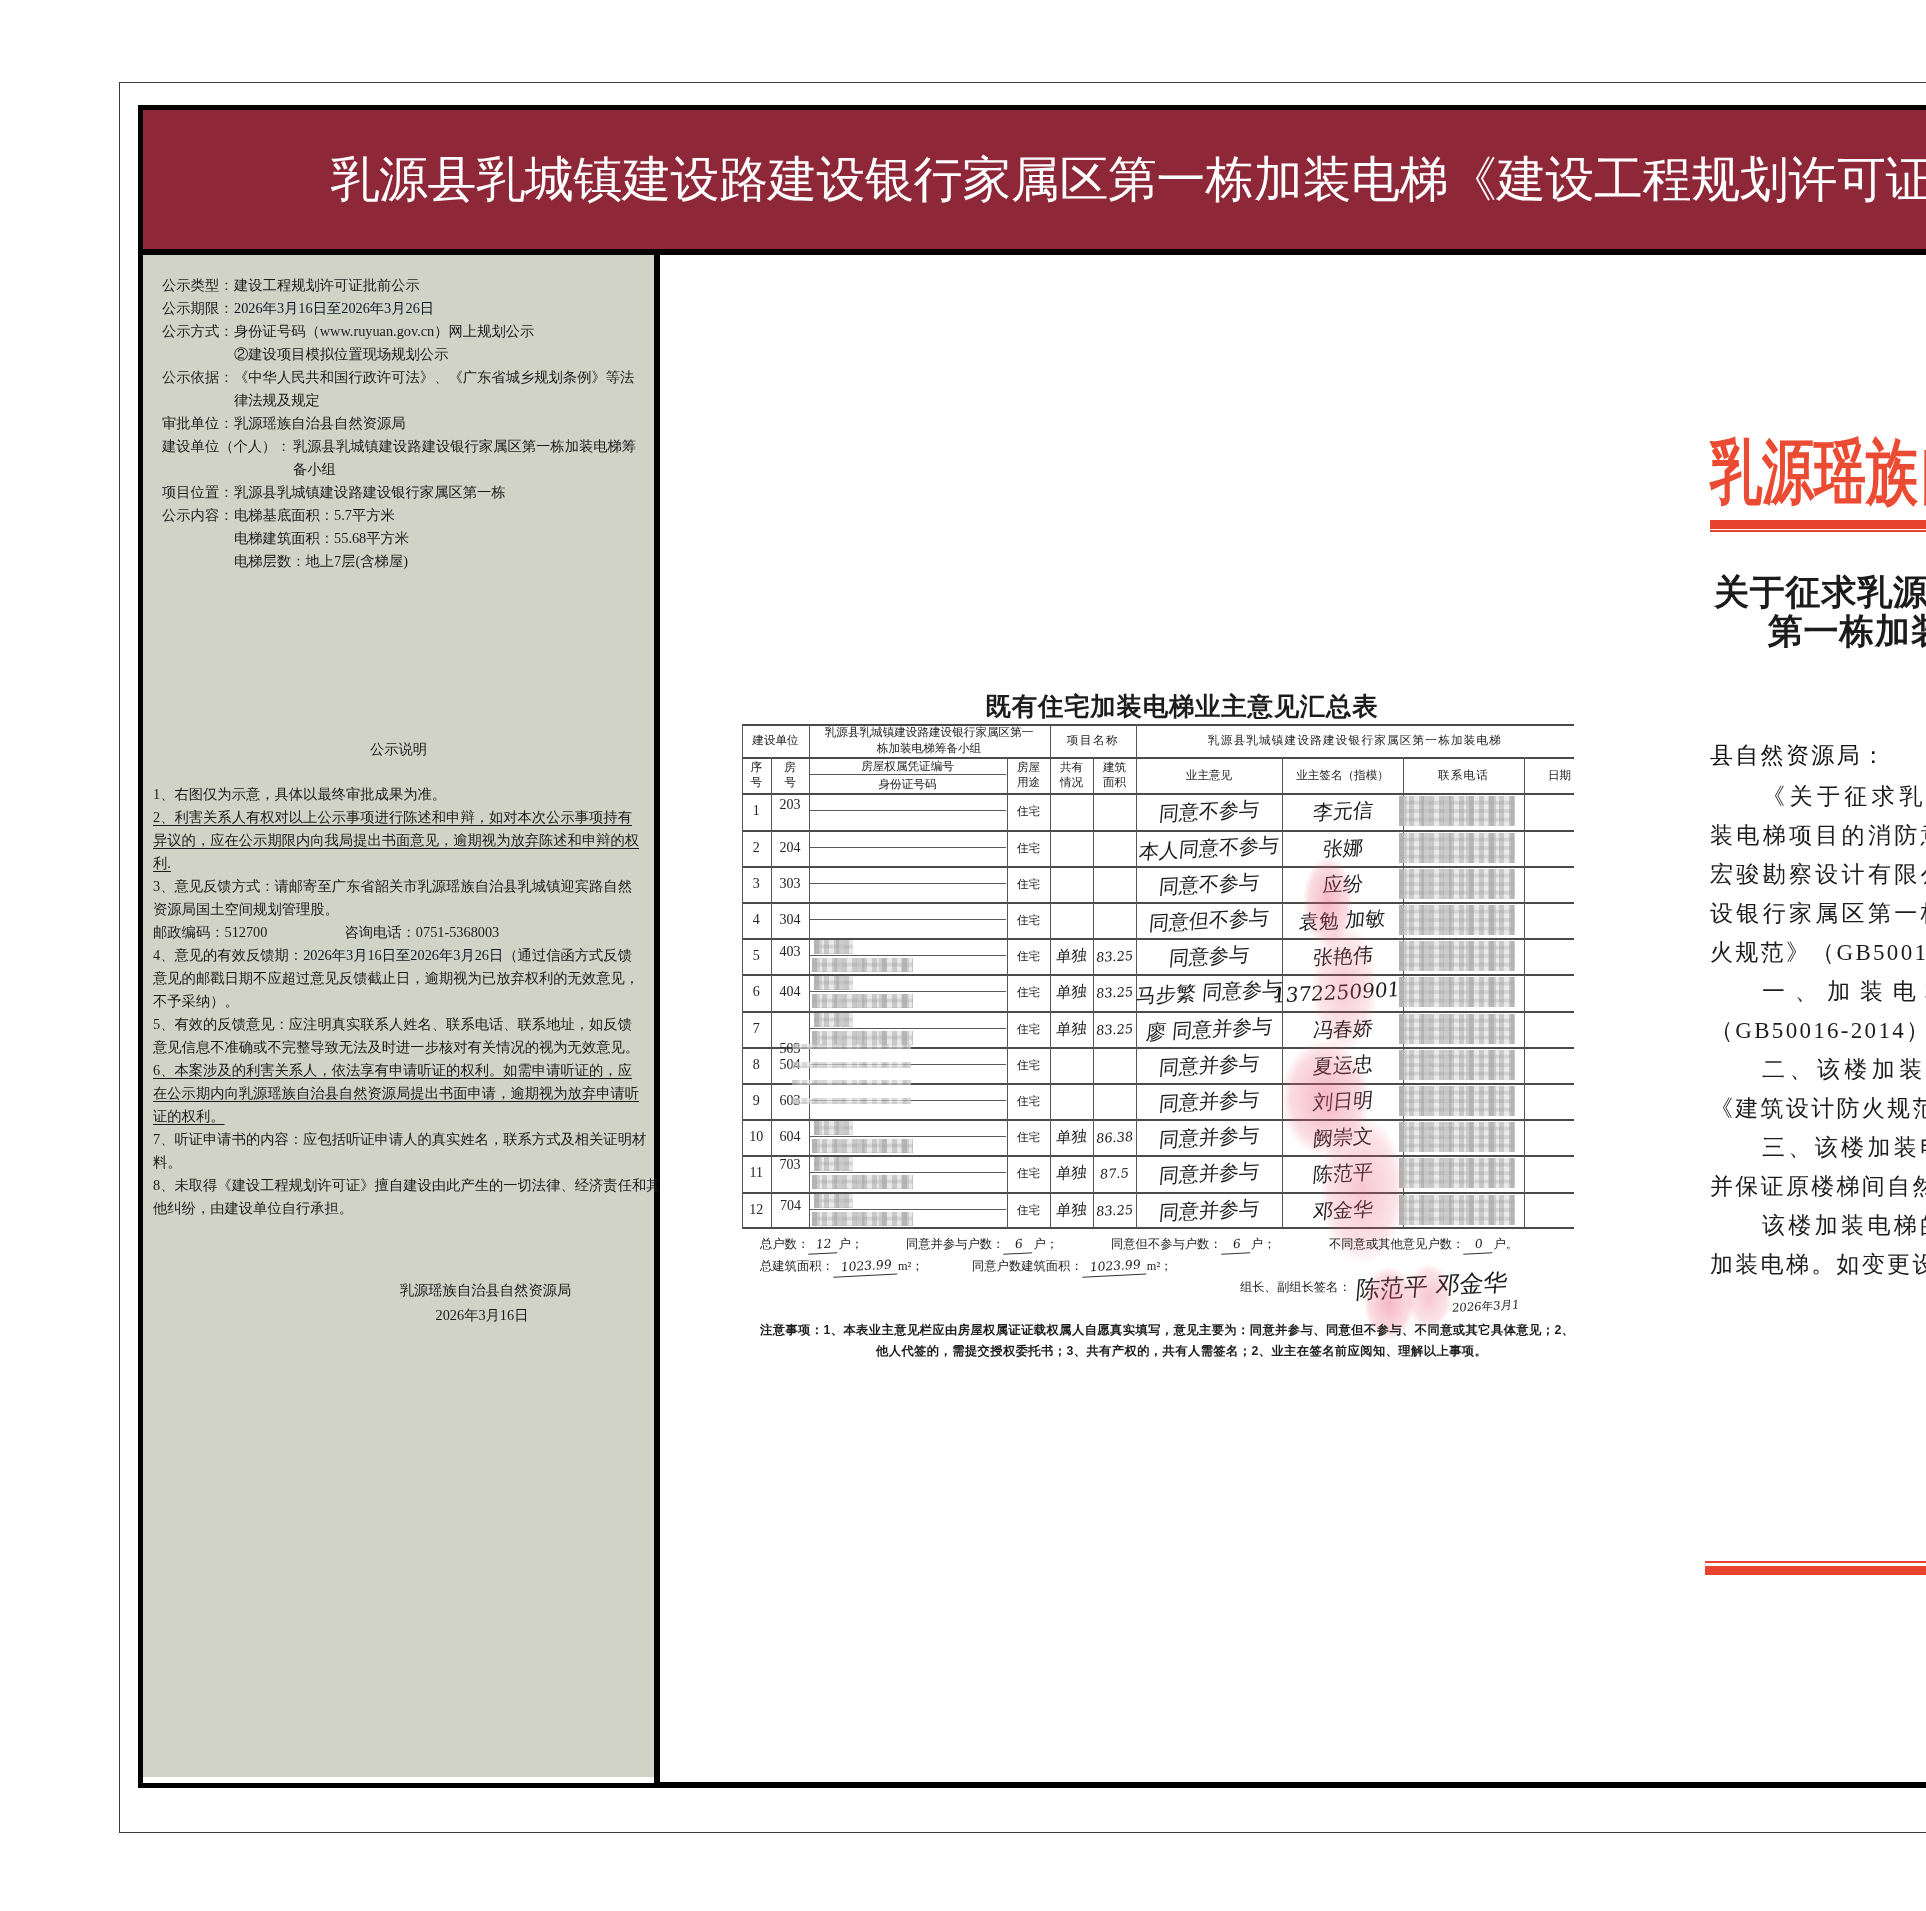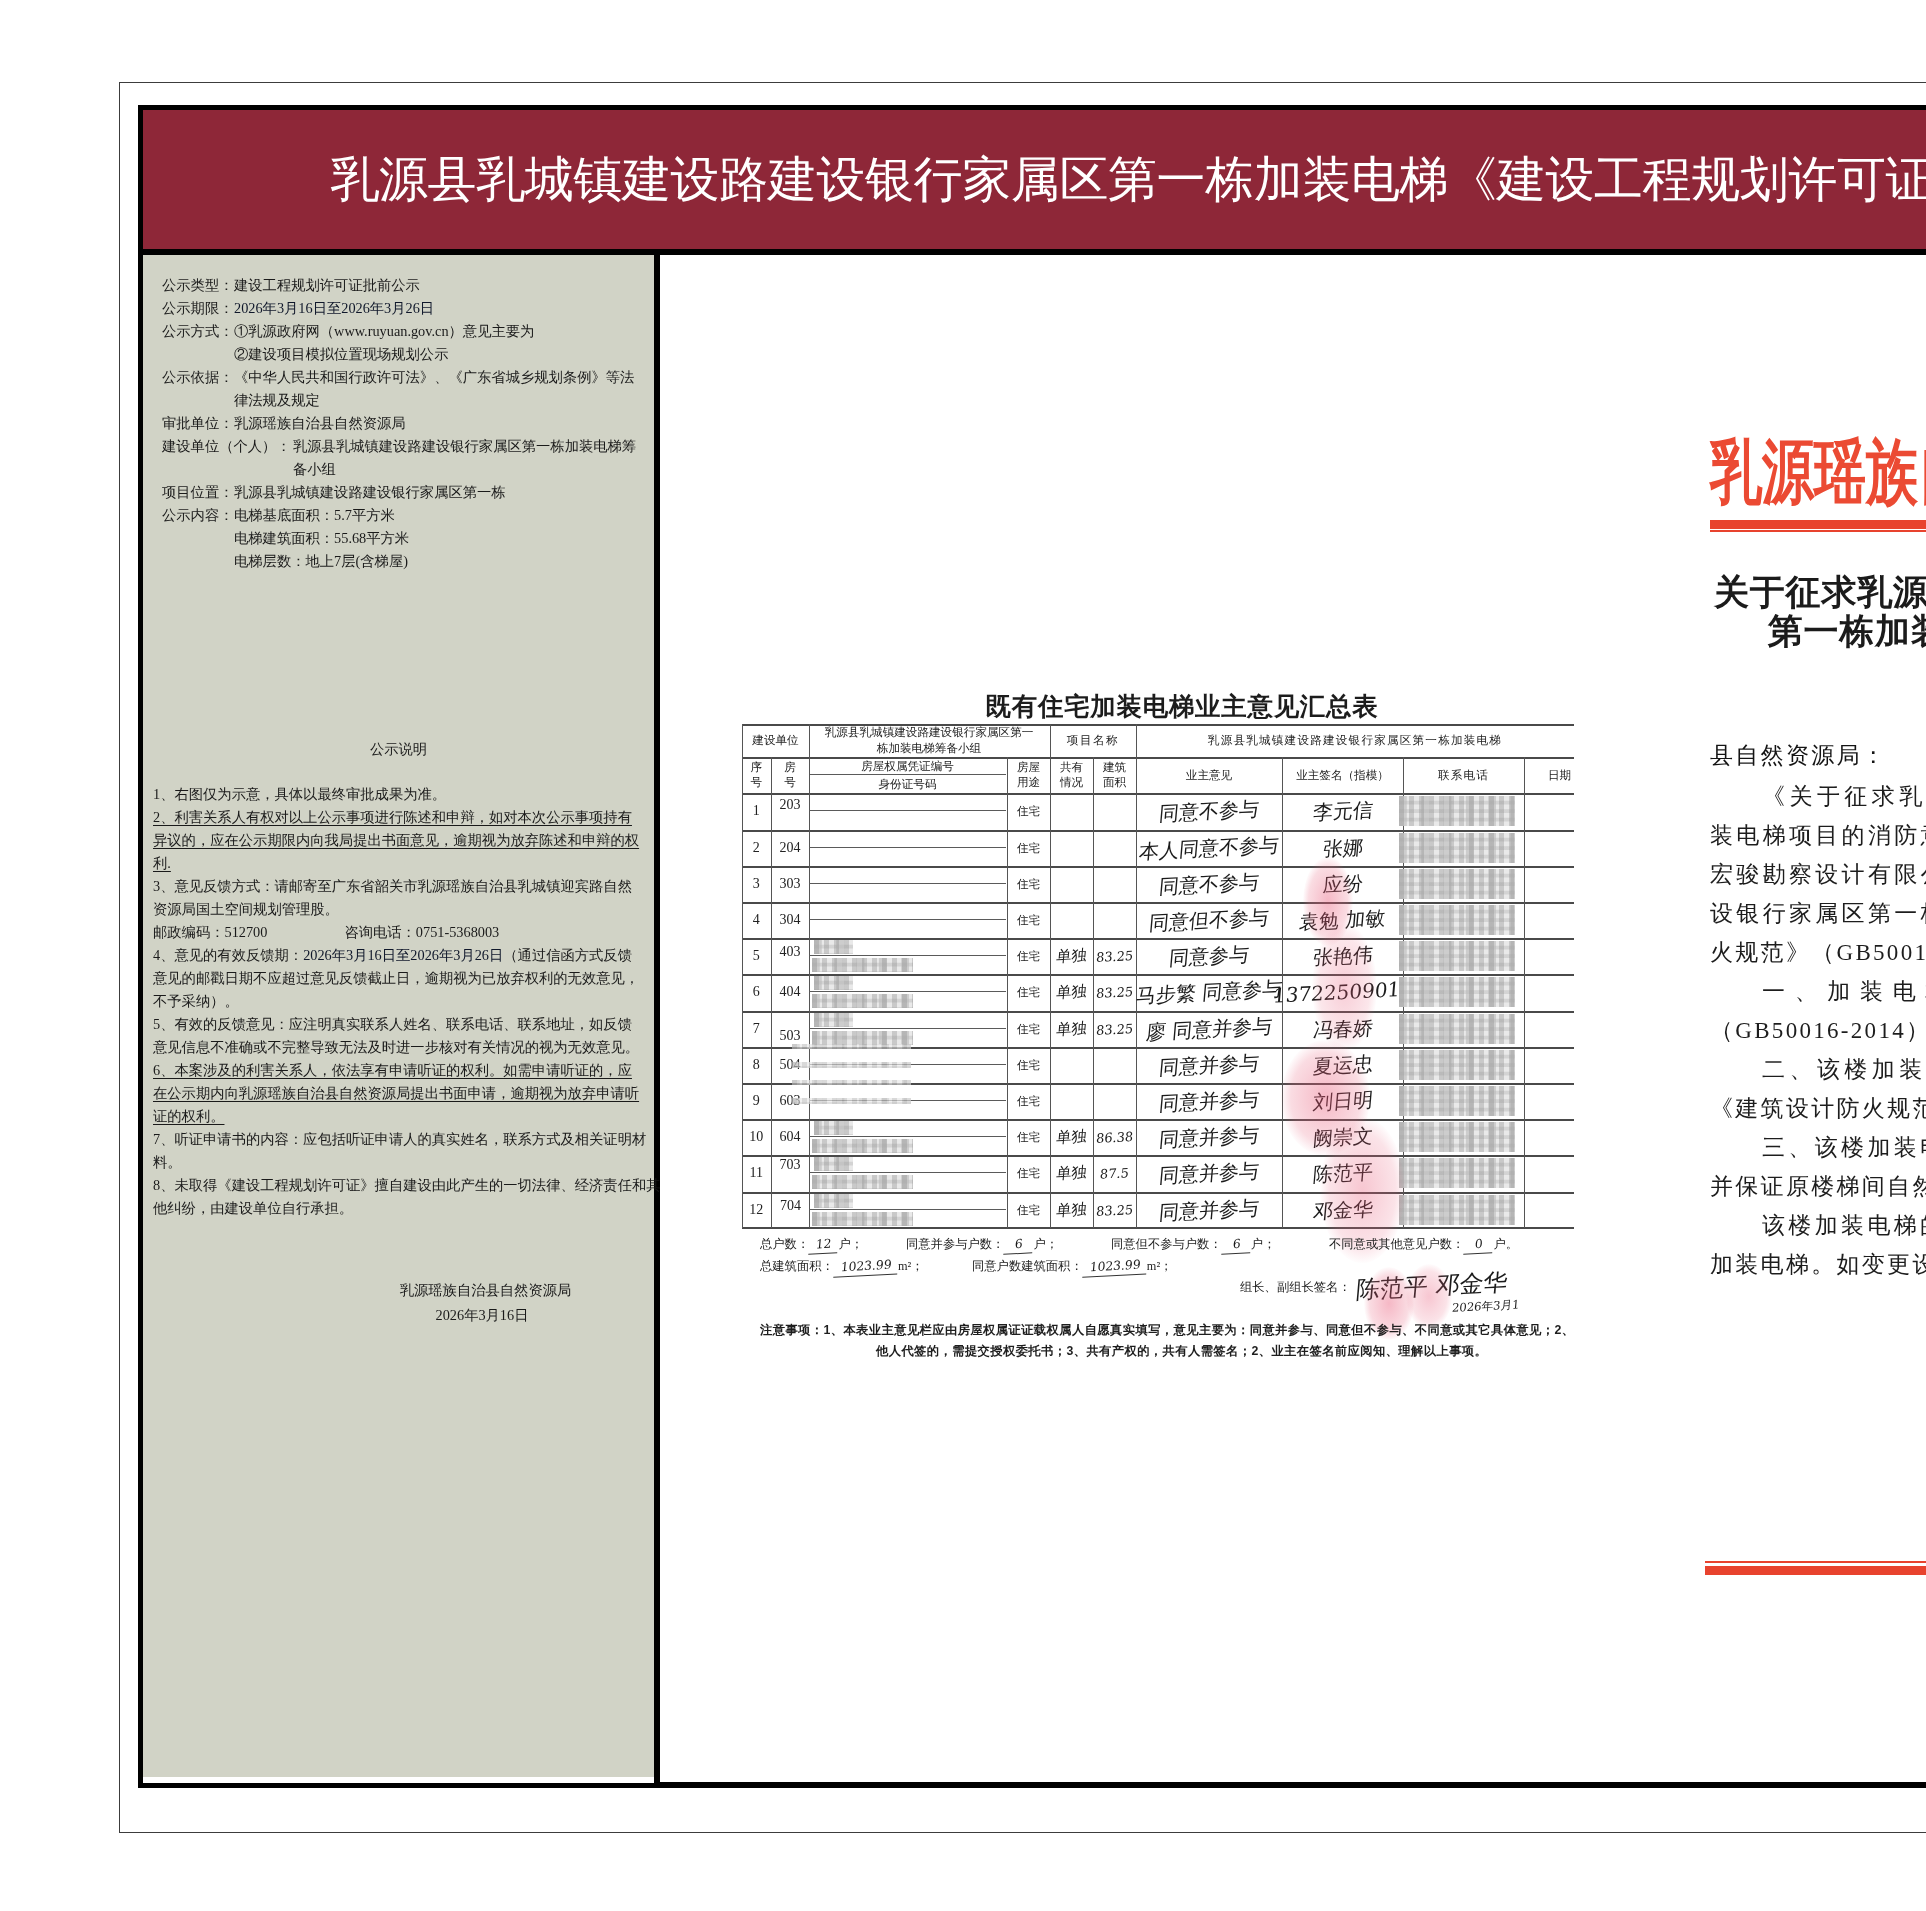--- a/index.html
+++ b/index.html
@@ -92,21 +92,21 @@
   <div class="abs red-band">
     <div class="abs header-title">乳源县乳城镇建设路建设银行家属区第一栋加装电梯《建设工程规划许可证》批前公示之（二）</div>
   </div>
 
   <div class="abs left-panel"></div>
   <div class="abs left-gap"></div>
 
   <div class="abs meta-block lp">
     <div class="meta-line"><span class="lbl">公示类型：</span><span>建设工程规划许可证批前公示</span></div>
     <div class="meta-line"><span class="lbl">公示期限：</span><span class="red">2026年3月16日至2026年3月26日</span></div>
-    <div class="meta-line"><span class="lbl">公示方式：</span><span>①乳源政府网（www.ruyuan.gov.cn）意见主要为</span></div>
+    <div class="meta-line"><span class="lbl">公示方式：</span><span>身份证号码（www.ruyuan.gov.cn）网上规划公示</span></div>
     <div class="meta-line"><span class="lbl"></span><span>②建设项目模拟位置现场规划公示</span></div>
     <div class="meta-line"><span class="lbl">公示依据：</span><span>《中华人民共和国行政许可法》、《广东省城乡规划条例》等法</span></div>
     <div class="meta-line"><span class="lbl"></span><span>律法规及规定</span></div>
     <div class="meta-line"><span class="lbl">审批单位：</span><span>乳源瑶族自治县自然资源局</span></div>
     <div class="meta-line"><span class="lbl wide">建设单位（个人）：</span><span>乳源县乳城镇建设路建设银行家属区第一栋加装电梯筹</span></div>
     <div class="meta-line"><span class="lbl wide"></span><span>备小组</span></div>
     <div class="meta-line"><span class="lbl">项目位置：</span><span>乳源县乳城镇建设路建设银行家属区第一栋</span></div>
     <div class="meta-line"><span class="lbl">公示内容：</span><span>电梯基底面积：5.7平方米</span></div>
     <div class="meta-line"><span class="lbl"></span><span>电梯建筑面积：55.68平方米</span></div>
     <div class="meta-line"><span class="lbl"></span><span>电梯层数：地上7层(含梯屋)</span></div>
@@ -353,21 +353,21 @@
             <span class="hw hw-op">马步繁 同意参与</span>
           </div>
       <div class="cell" style="left:540px;top:0;width:121px;height:36px;overflow:visible">
             <span class="hw hw-sig">13722509011</span>
           </div>
       <div class="mosaic" style="left:657px;top:3.1px;width:116px;height:30px"></div>
     </div>
         <div class="row" style="top: 287px;">
       <div class="hl thin" style="left:67px;top:17.3px;width:197px"></div>
       <div class="cell num" style="left:0;top:0;width:28.5px;height:36px">7</div>
-      <div class="cell num" style="left:28.5px;top:0;width:39px;height:49px">503</div>
+      <div class="cell num" style="left:28.5px;top:13px;width:39px;height:49px">503</div>
       <div class="cert-box cert-full">
         <div class="mosaic m1"></div>
         <div class="mosaic m2"></div>
 
       </div>
       <div class="cell" style="left:265px;top:0;width:43px;height:36px">住宅</div>
       <div class="cell" style="left:308px;top:0;width:43px;height:36px">
             <span class="hw hw-sm">单独</span>
           </div>
       <div class="cell" style="left:351px;top:0;width:43px;height:36px">

